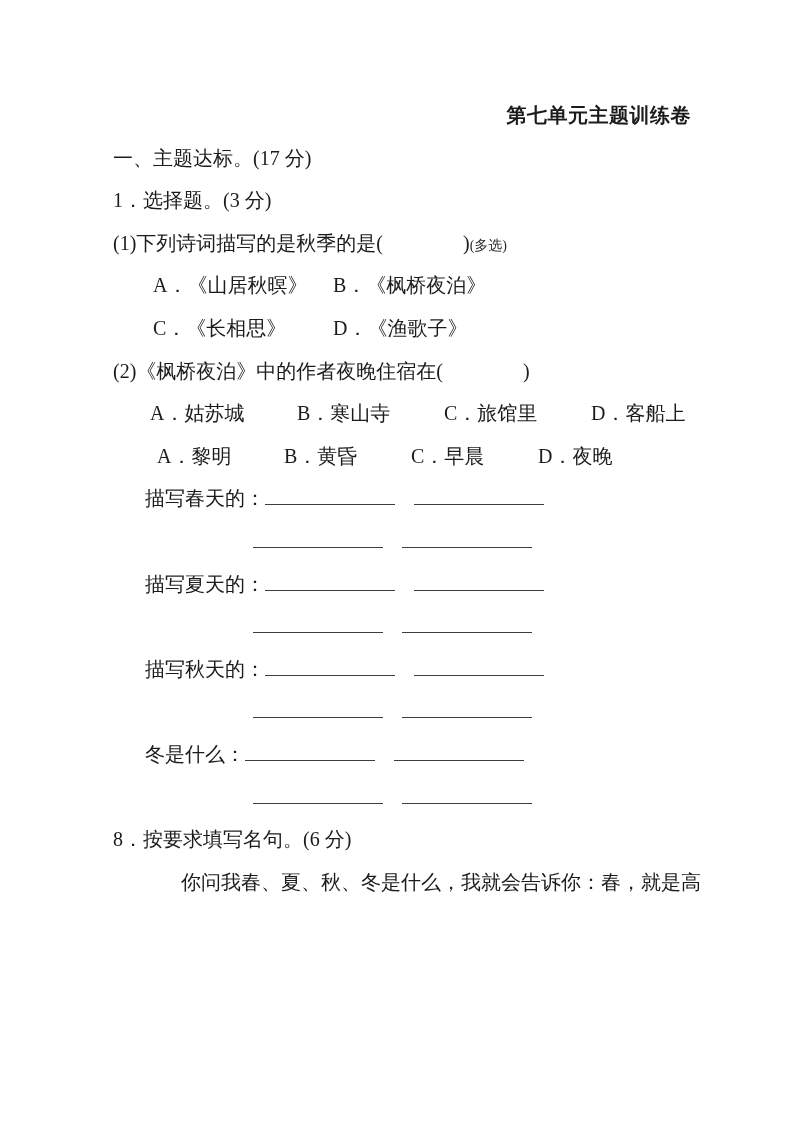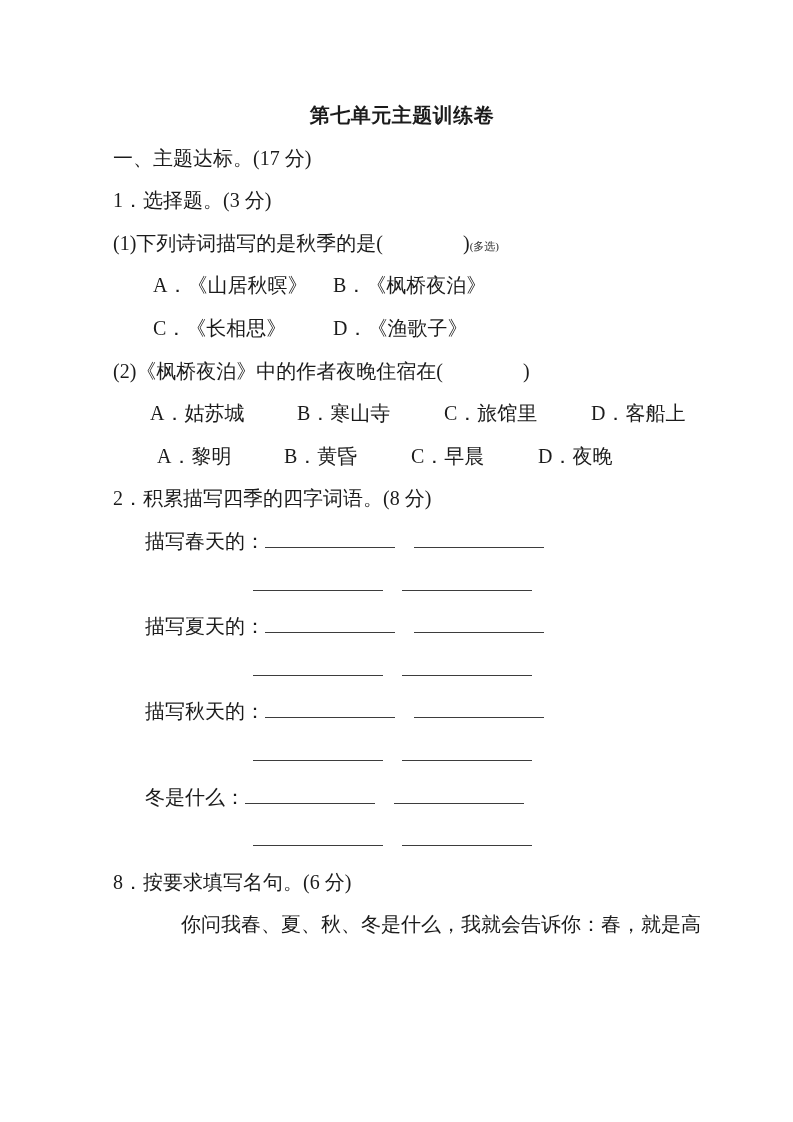--- a/index.html
+++ b/index.html
@@ -4,24 +4,24 @@
 <style>
   * { margin:0; padding:0; box-sizing:border-box; }
   html, body { background:#ffffff; }
   .page {
     position:relative; width:793px; height:1122px; background:#ffffff; overflow:hidden;
     font-family:"Liberation Serif","DejaVu Serif",serif;
     color:#1b1b1b; font-size:20px;
   }
   .col { position:absolute; left:113px; top:94px; width:578px; }
   .line { height:42.6px; line-height:42.6px; white-space:nowrap; }
-  .center { text-align:center; }
+  .center { text-align:right; }
   .title-font { font-family:"Liberation Sans","DejaVu Sans",sans-serif; font-weight:bold; letter-spacing:0.5px; }
   .bold { font-weight:normal; }
-  .note { font-size:11px; color:#2a2a2a; }
+  .note { font-size:14px; color:#2a2a2a; }
   .ind32 { padding-left:32px; }
   .ind37 { padding-left:37px; }
   .ind40 { padding-left:40px; }
   .ind44 { padding-left:44px; }
   .ind68 { padding-left:68px; }
   .ind140 { padding-left:140px; }
   .opt { display:inline-block; }
   .w180 { width:180px; }
   .w147 { width:147px; }
   .w127 { width:127px; }
@@ -47,21 +47,20 @@
 
     <div class="line ind40"><span class="opt w180">C．《长相思》</span><span class="opt">D．《渔歌子》</span></div>
 
     <div class="line">(2)《枫桥夜泊》中的作者夜晚住宿在(　　　　)</div>
 
     <div class="line ind37"><span class="opt w147">A．姑苏城</span><span class="opt w147">B．寒山寺</span><span class="opt w147">C．旅馆里</span><span class="opt">D．客船上</span></div>
 
 
     <div class="line ind44"><span class="opt w127">A．黎明</span><span class="opt w127">B．黄昏</span><span class="opt w127">C．早晨</span><span class="opt">D．夜晚</span></div>
 
-    <div class="line">2．积累描写四季的四字词语。(8 分)</div>
 
     <div class="line ind32"><span>描写春天的：</span><span class="blank"></span><span class="blank"></span></div>
     <div class="line ind140"><span class="blank"></span><span class="blank"></span></div>
 
     <div class="line ind32"><span>描写夏天的：</span><span class="blank"></span><span class="blank"></span></div>
     <div class="line ind140"><span class="blank"></span><span class="blank"></span></div>
 
     <div class="line ind32"><span>描写秋天的：</span><span class="blank"></span><span class="blank"></span></div>
     <div class="line ind140"><span class="blank"></span><span class="blank"></span></div>
 

